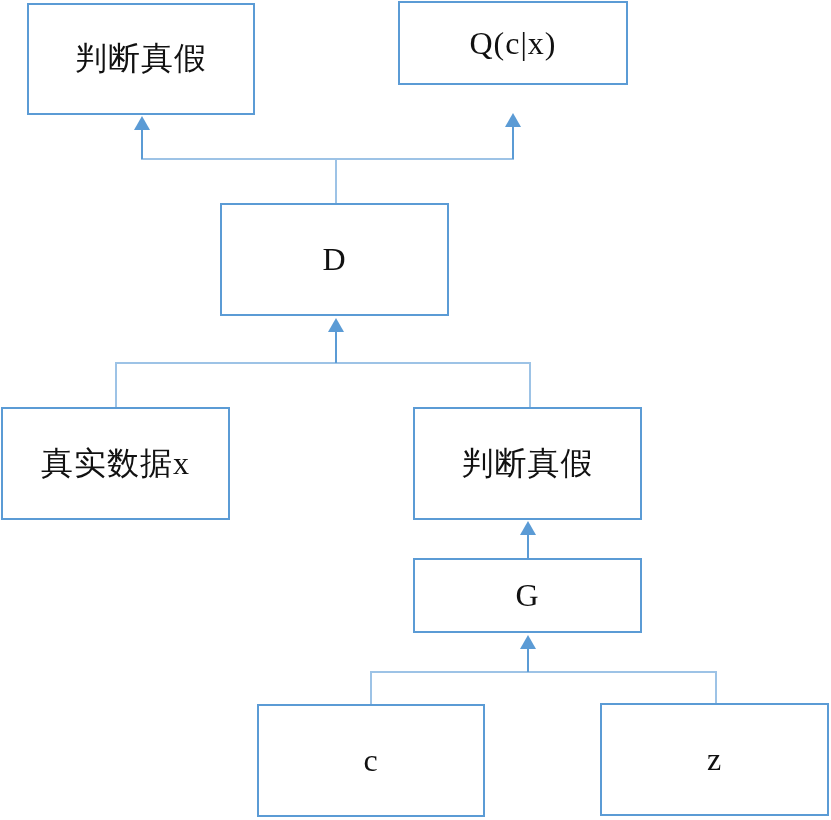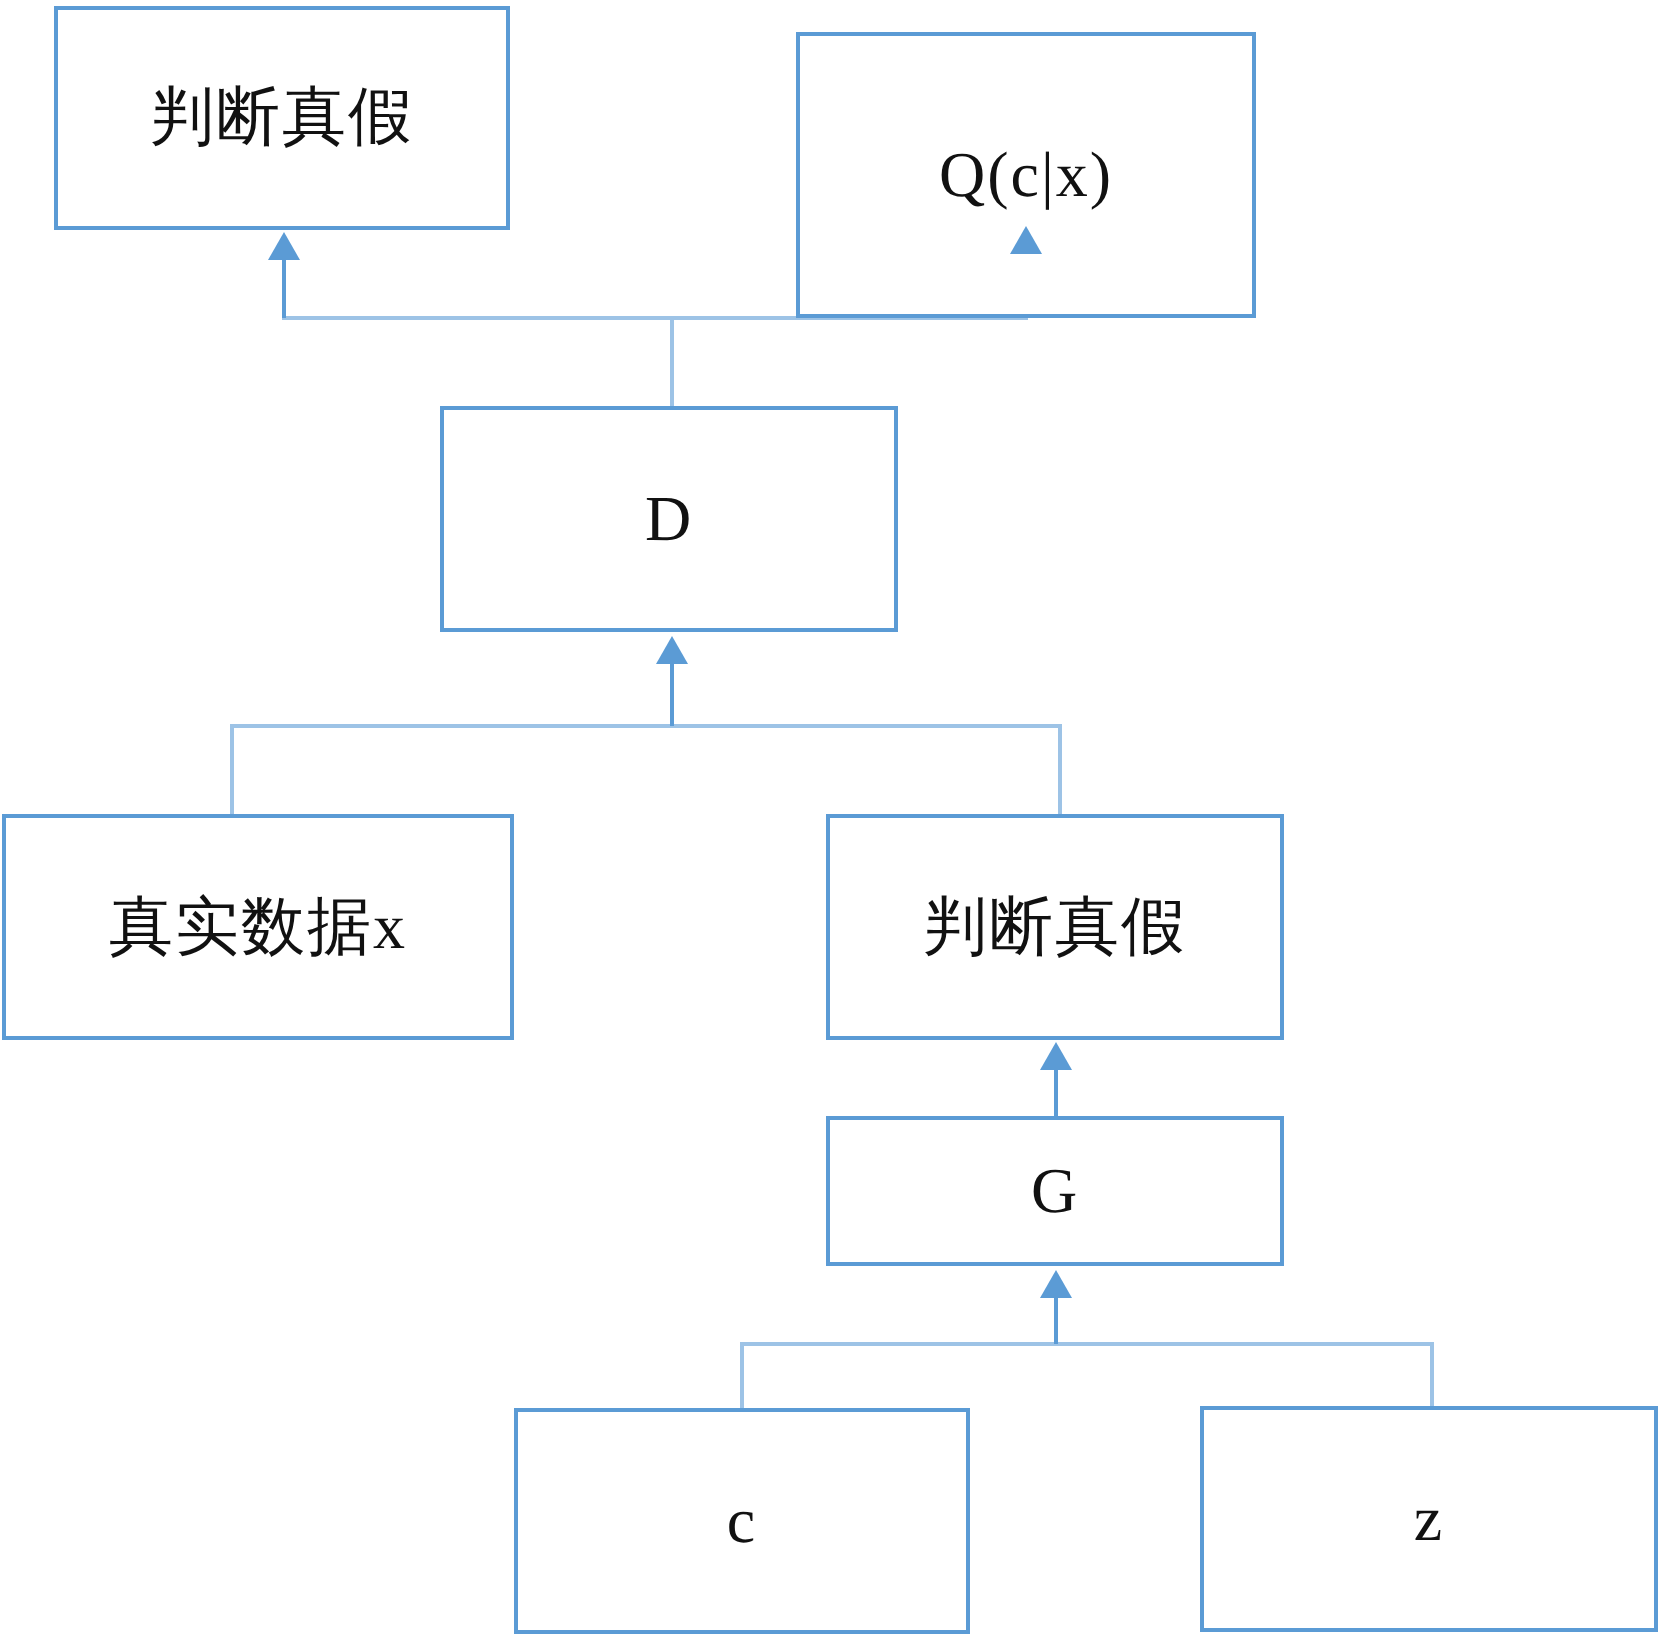--- a/index.html
+++ b/index.html
@@ -23,23 +23,23 @@
   .line{position:absolute;background:#9DC3E6;z-index:1;}
   .stem{position:absolute;background:#5B9BD5;width:2px;z-index:1;}
   .arrowhead{
     position:absolute;width:0;height:0;z-index:3;
     border-left:8px solid transparent;
     border-right:8px solid transparent;
     border-bottom:14px solid #5B9BD5;
   }
   
   #n-judge{left:27px; top:3px;  width:228px;height:112px;}
-  #n-q    {left:398px;top:16px;  width:230px;height:143px;}
+  #n-q    {left:398px;top:1px;  width:230px;height:84px;}
   #n-d    {left:220px;top:203px;width:229px;height:113px;}
-  #n-real {left:1px;  top:407px;width:256px;height:113px;}
+  #n-real {left:1px;  top:407px;width:229px;height:113px;}
   #n-gen  {left:413px;top:407px;width:229px;height:113px;}
   #n-g    {left:413px;top:558px;width:229px;height:75px;}
   #n-c    {left:257px;top:704px;width:228px;height:113px;}
   #n-z    {left:600px;top:703px;width:229px;height:113px;}
   
   #t1-vert {left:335px;top:158px;width:2px;height:45px;}
   #t1-horiz{left:141px;top:158px;width:373px;height:2px;}
   #s-judge {left:141px;top:129px;height:30px;}
   #a-judge {left:134px;top:116px;}
   #s-q     {left:512px;top:126px;height:33px;}

